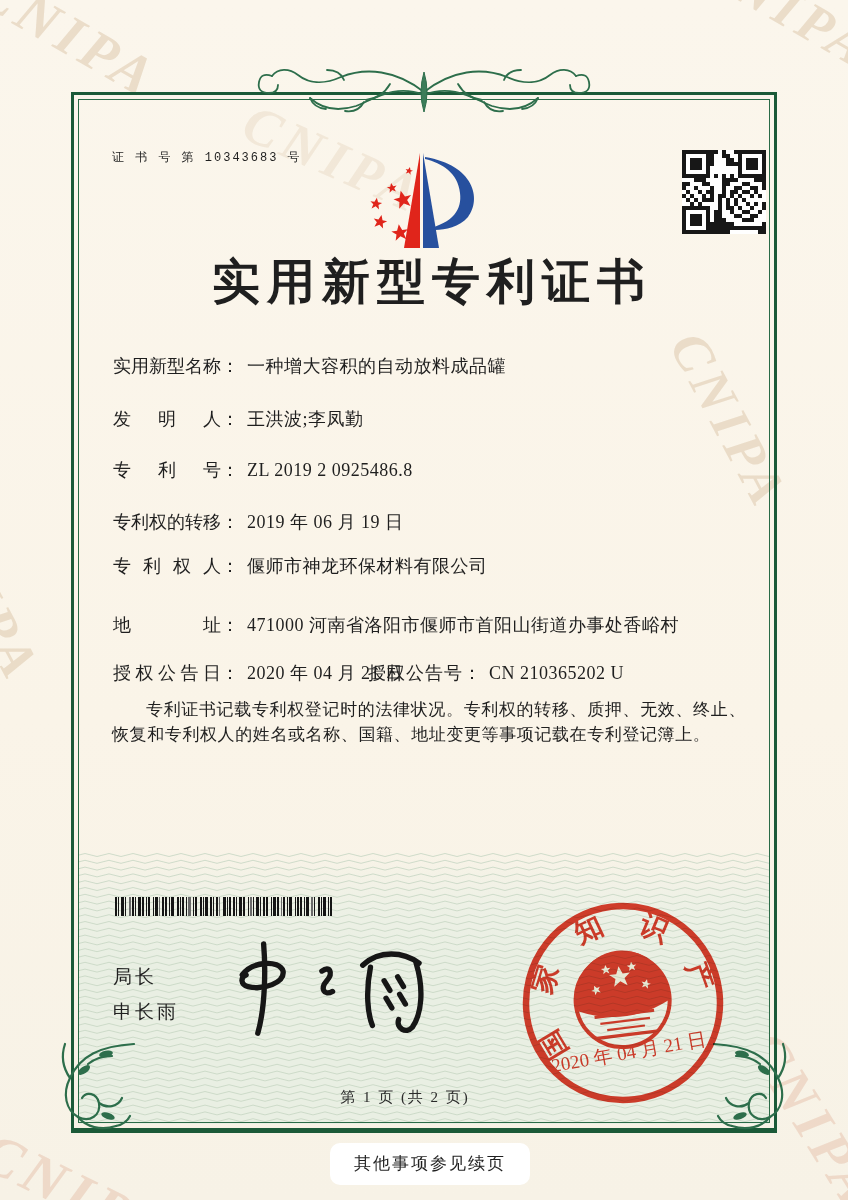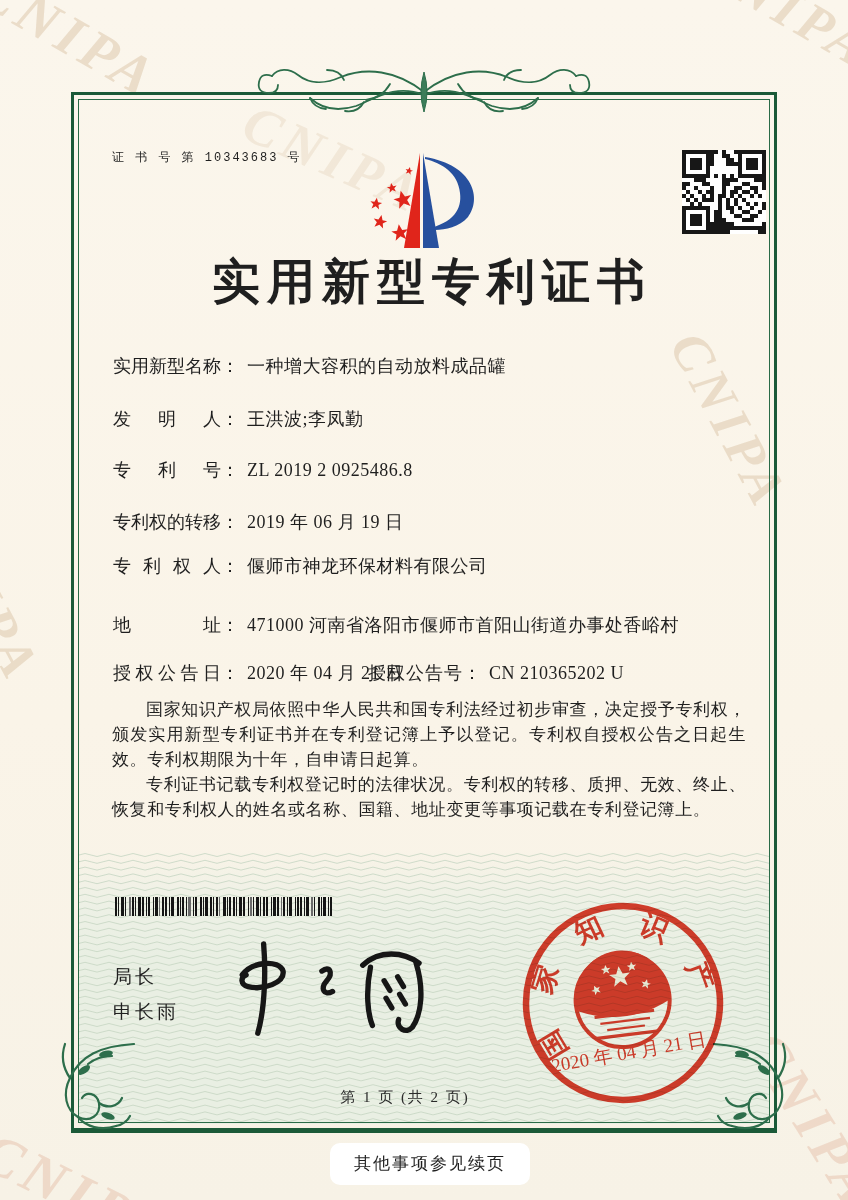--- a/index.html
+++ b/index.html
@@ -448,21 +448,20 @@
     </div>
     <div class="frow" style="top:307px; width:660px;">
       <span class="flabel">授权公告日</span><span class="fcolon">：</span><span class="fvalue">2020 年 04 月 21 日</span>
       <span class="fpair2">
         <span class="flabel">授权公告号</span><span class="fcolon">：</span><span class="fvalue">CN 210365202 U</span>
       </span>
     </div>
   </div>
 
   <div class="body-text">
-    <p>国家知识产权局依照中华人民共和国专利法经过初步审查，决定授予专利权，颁发实用新型专利证书并在专利登记簿上予以登记。专利权自授权公告之日起生效。专利权期限为十年，自申请日起算。</p>
     <p>专利证书记载专利权登记时的法律状况。专利权的转移、质押、无效、终止、恢复和专利权人的姓名或名称、国籍、地址变更等事项记载在专利登记簿上。</p>
   </div>
 
   <div class="barcode">
     <svg id="barcode-svg" width="222" height="19" xmlns="http://www.w3.org/2000/svg">
         <rect x="0" y="0" width="2" height="19" fill="#151515"></rect>
         <rect x="3" y="0" width="1" height="19" fill="#151515"></rect>
         <rect x="6" y="0" width="3" height="19" fill="#151515"></rect>
         <rect x="10" y="0" width="1" height="19" fill="#151515"></rect>
         <rect x="14" y="0" width="2" height="19" fill="#6a6a6a"></rect>

